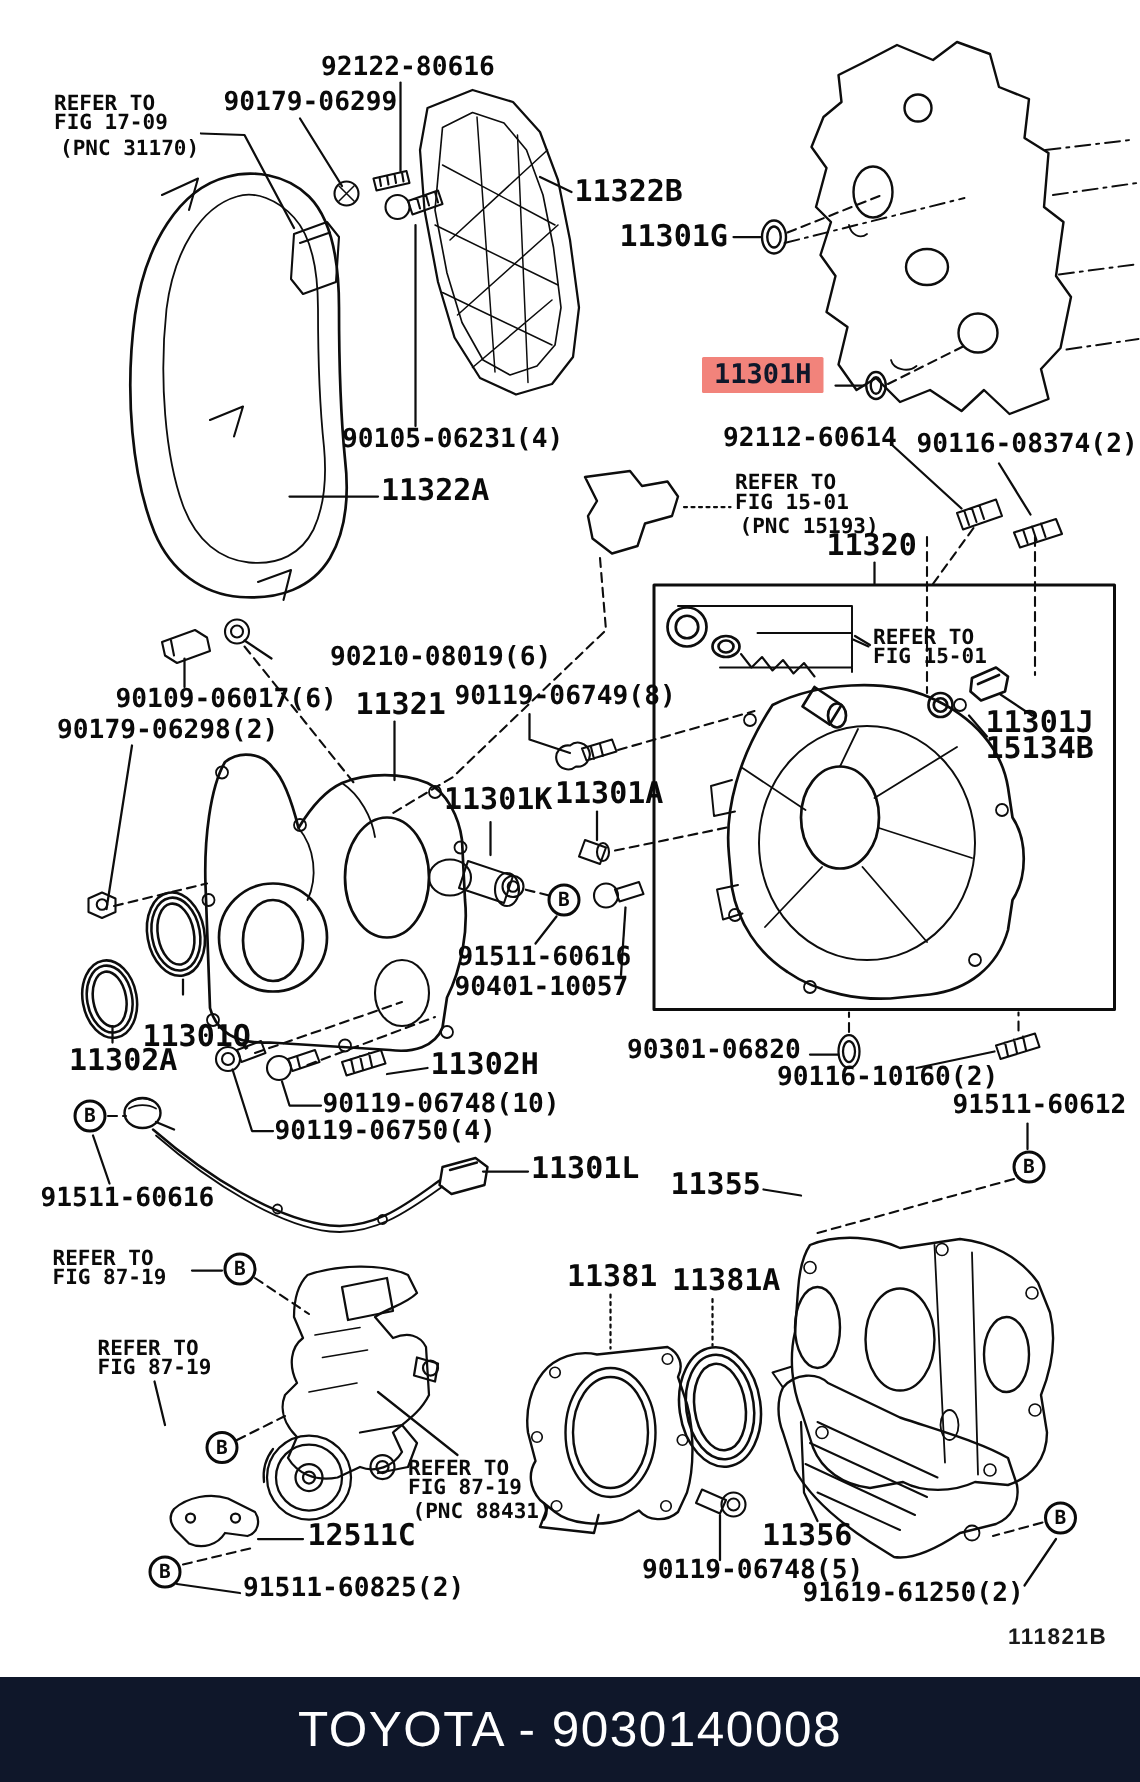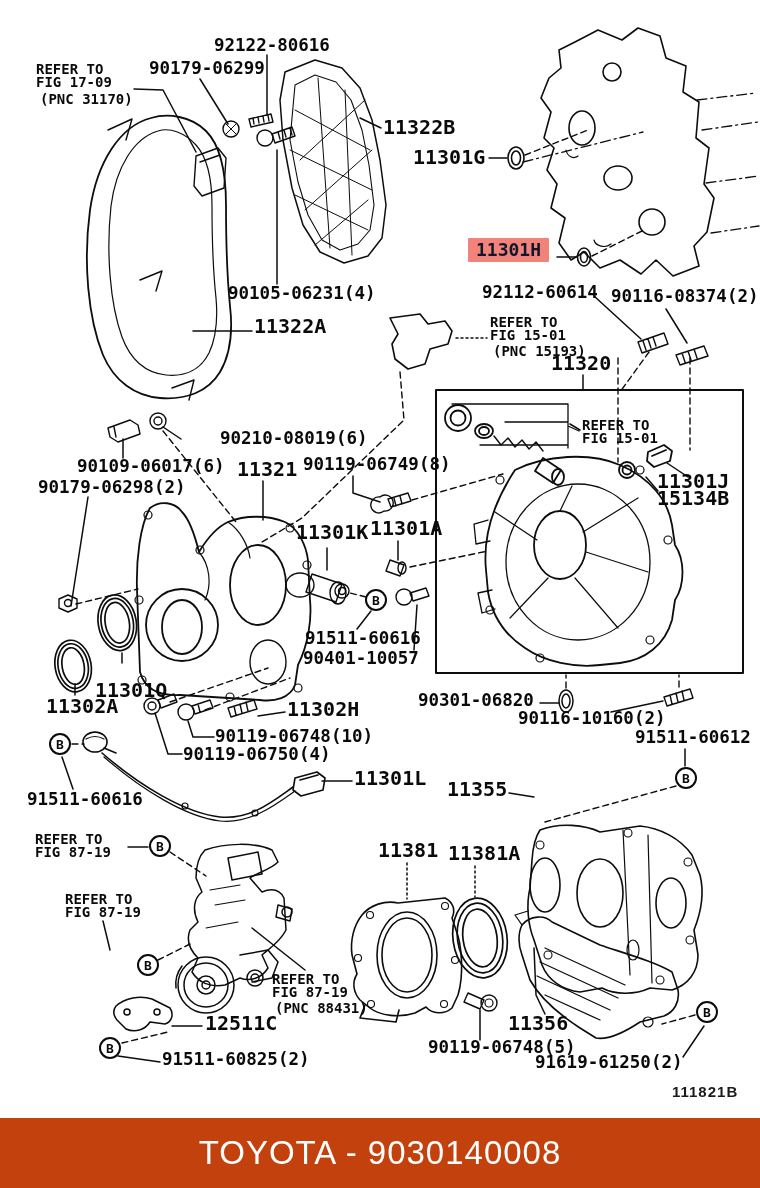--- a/index.html
+++ b/index.html
@@ -420,16 +420,16 @@
   <div id="markers-layer">
       <div class="marker" style="left: 365px; top: 589px;">B</div>
       <div class="marker" style="left: 49px; top: 733px;">B</div>
       <div class="marker" style="left: 675px; top: 767px;">B</div>
       <div class="marker" style="left: 149px; top: 835px;">B</div>
       <div class="marker" style="left: 137px; top: 954px;">B</div>
       <div class="marker" style="left: 99px; top: 1037px;">B</div>
       <div class="marker" style="left: 696px; top: 1001px;">B</div>
     </div>
 
-  <div id="banner" style="background: #c2410c; color: rgb(255, 255, 255);">
+  <div id="banner" style="background: #0f172a; color: rgb(255, 255, 255);">
     <span>TOYOTA - 9030140008</span>
   </div>
 </div>
 
 </body></html>

